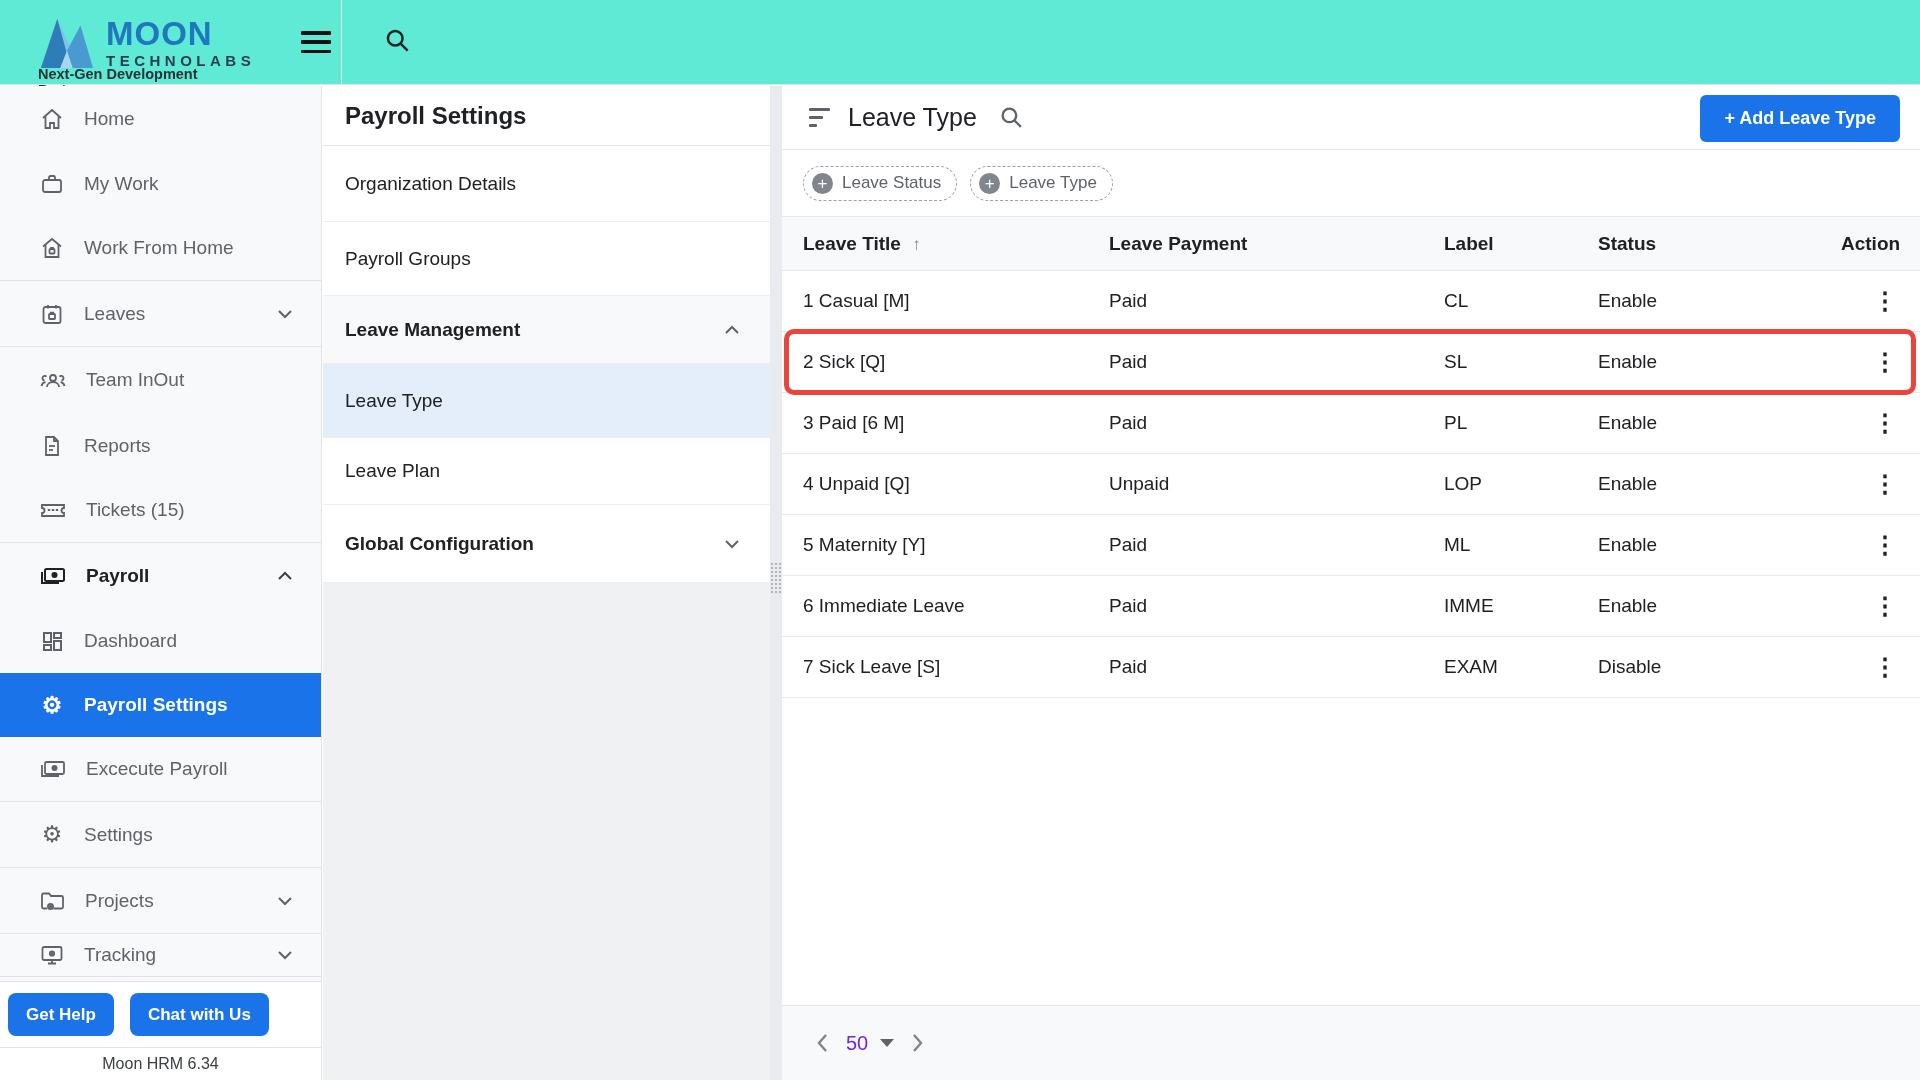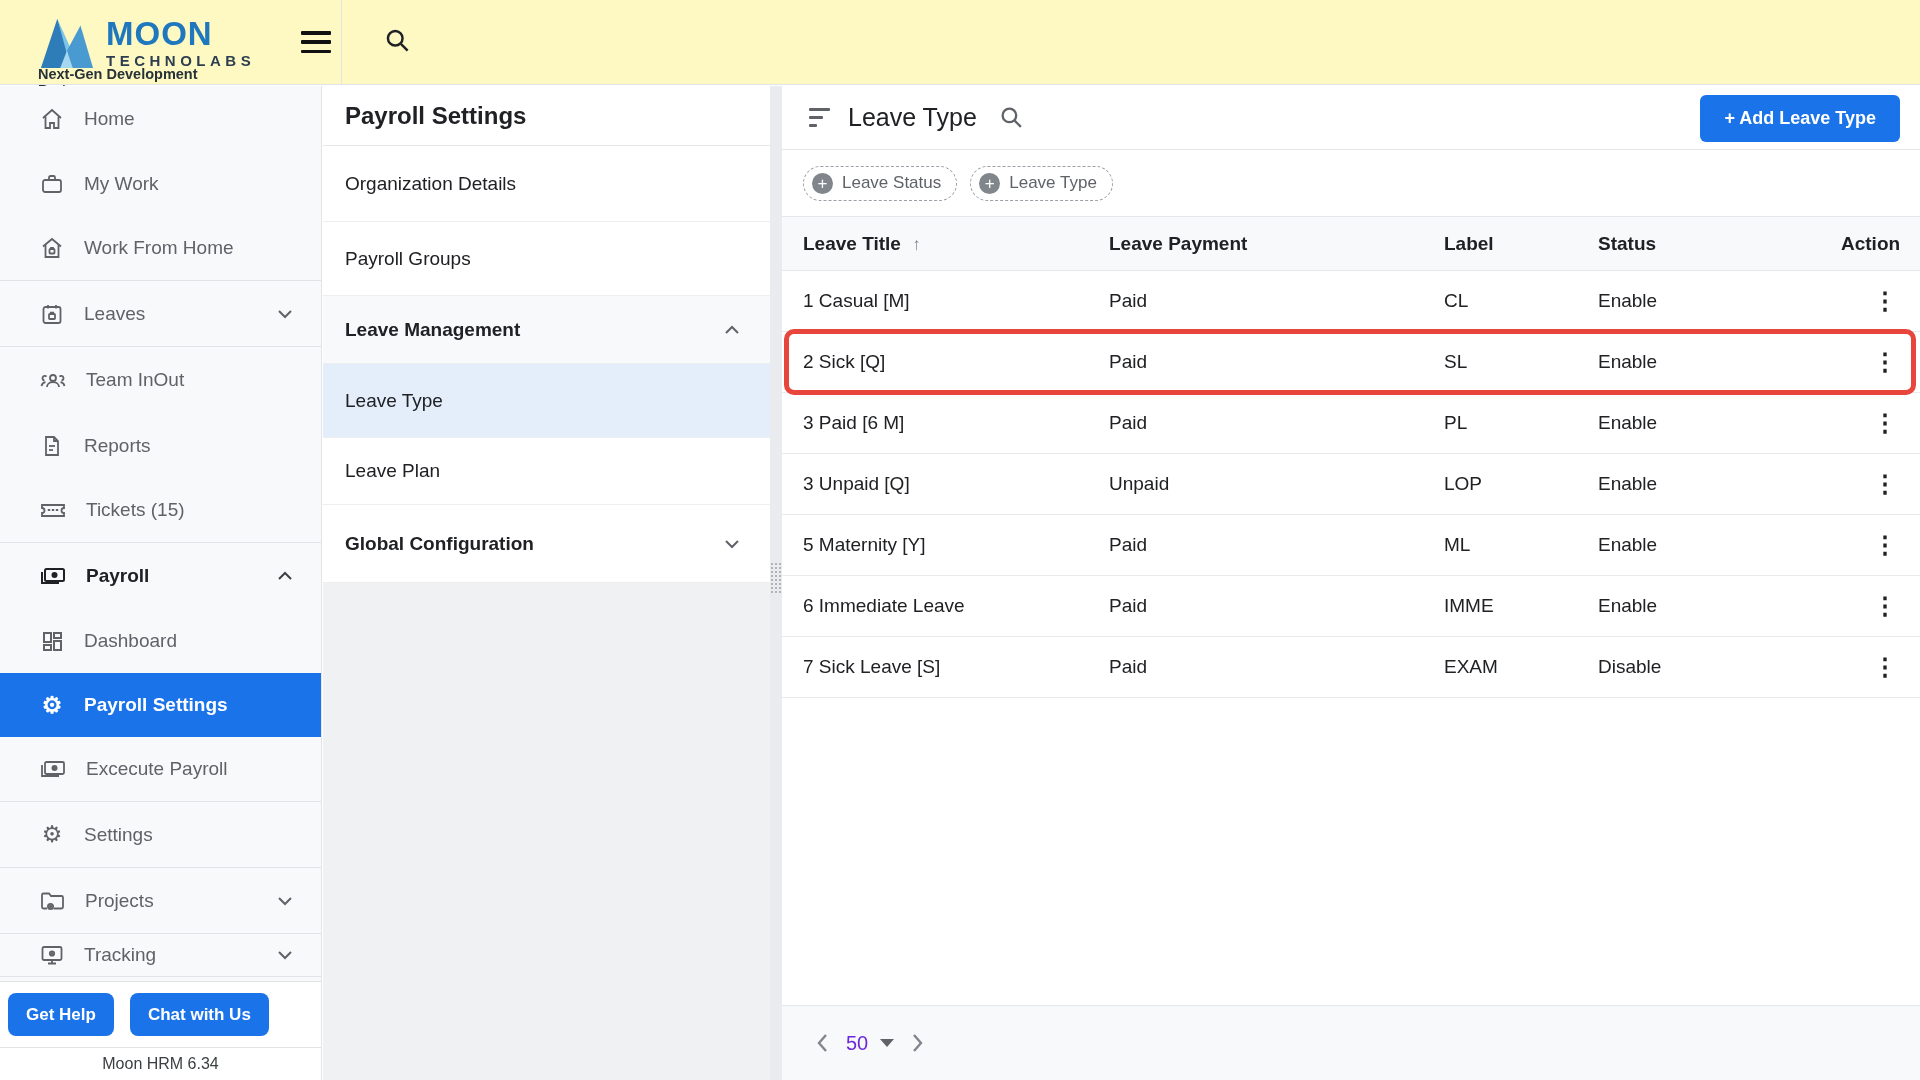--- a/index.html
+++ b/index.html
@@ -2,21 +2,21 @@
 <html><head>
 <meta charset="utf-8">
 <style>
   * { margin:0; padding:0; box-sizing:border-box; }
   html,body { width:1920px; height:1080px; overflow:hidden;
     font-family:"Liberation Sans", sans-serif; background:#fff; color:#202124; }
   .app { position:relative; width:1920px; height:1080px; }
 
   
   .topbar { position:absolute; left:0; top:0; width:1920px; height:85px;
-    background:#fef9c3; border-bottom:1px solid #e2e4e7; display:flex; align-items:center; }
+    background:#5eead4; border-bottom:1px solid #e2e4e7; display:flex; align-items:center; }
   .logo { display:flex; align-items:center; gap:12px; margin-left:38px; cursor:pointer; }
   .logo-text { display:flex; flex-direction:column; line-height:1; }
   .logo-moon { font-size:33px; font-weight:bold; color:#1f78bd; letter-spacing:1px; }
   .logo-tech { font-size:15px; font-weight:600; color:#2d3e50; letter-spacing:4.5px; margin-top:3px; }
   .logo-tag { position:absolute; left:38px; top:66px; font-size:14.5px; font-weight:600; color:#263238; width:210px; }
   .hamburger { margin-left:46px; width:30px; height:22px; display:flex; flex-direction:column;
     justify-content:space-between; cursor:pointer; }
   .hamburger span { display:block; height:3.5px; background:#111; border-radius:1px; }
   .tb-divider { width:1px; height:85px; background:#e2e4e7; margin-left:10px; }
   .tb-search { margin-left:42px; cursor:pointer; }
@@ -407,21 +407,21 @@
 
       <div class="tgrid trow">
         <span>3 Paid [6 M]</span>
         <span>Paid</span>
         <span>PL</span>
         <span>Enable</span>
         <span class="td-action"><span class="kebab">⋮</span></span>
       </div>
 
       <div class="tgrid trow">
-        <span>3 Unpaid [Q]</span>
+        <span>4 Unpaid [Q]</span>
         <span>Unpaid</span>
         <span>LOP</span>
         <span>Enable</span>
         <span class="td-action"><span class="kebab">⋮</span></span>
       </div>
 
       <div class="tgrid trow">
         <span>5 Maternity [Y]</span>
         <span>Paid</span>
         <span>ML</span>

